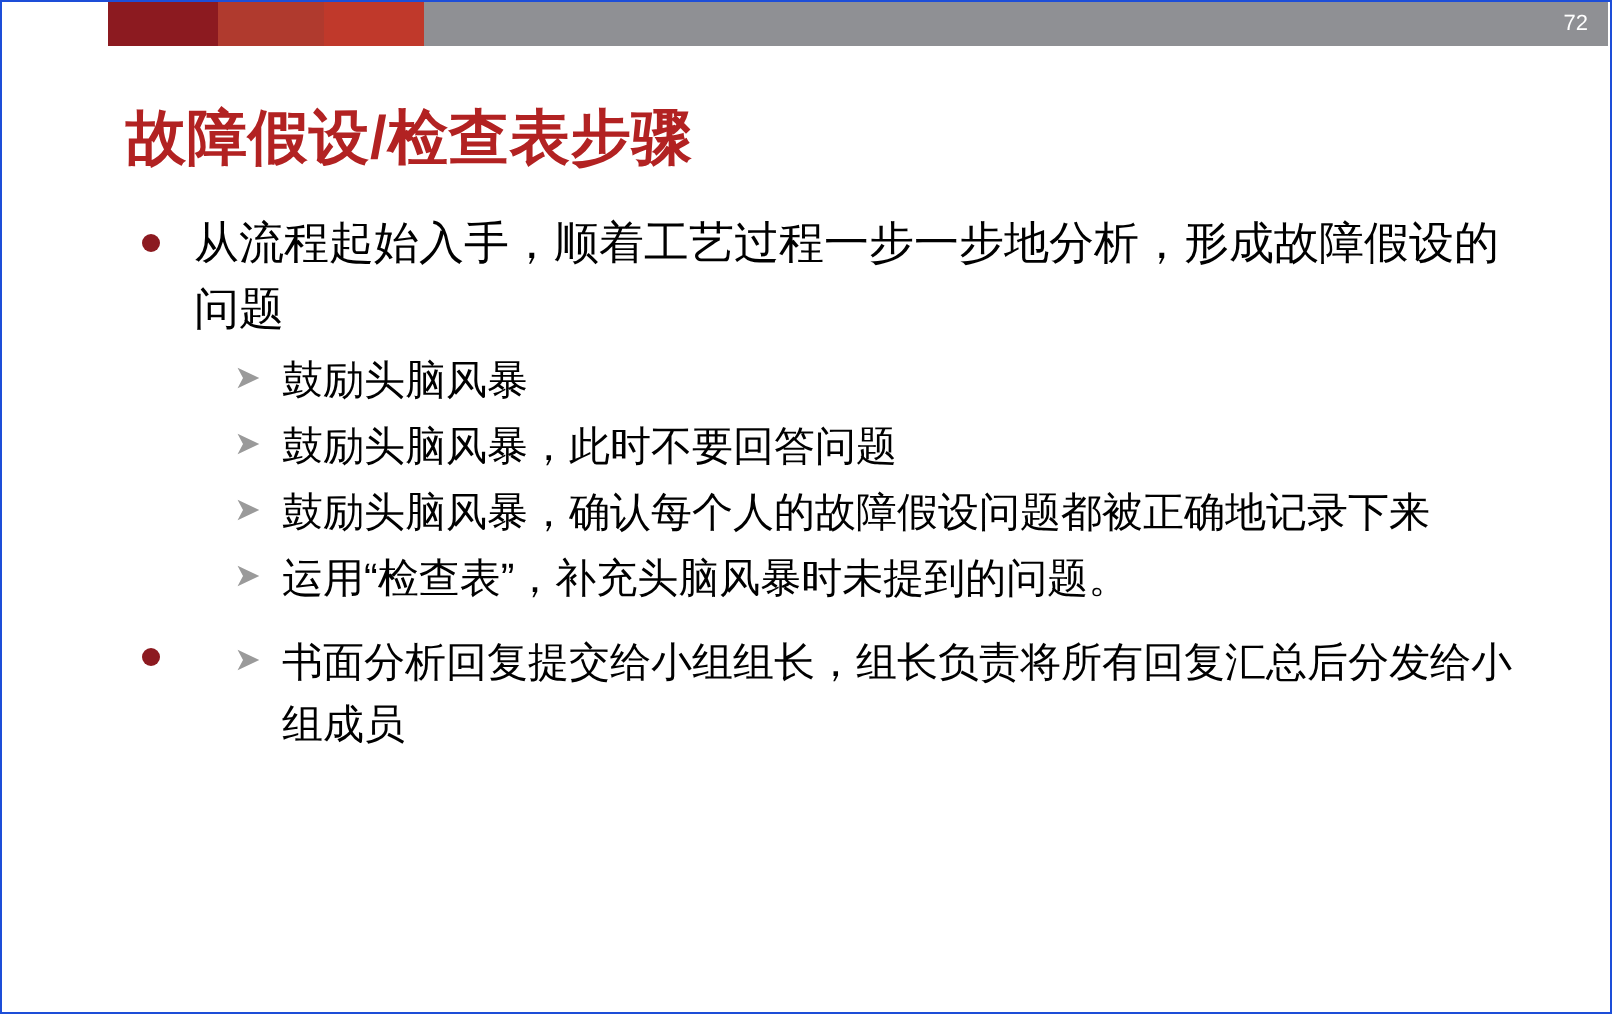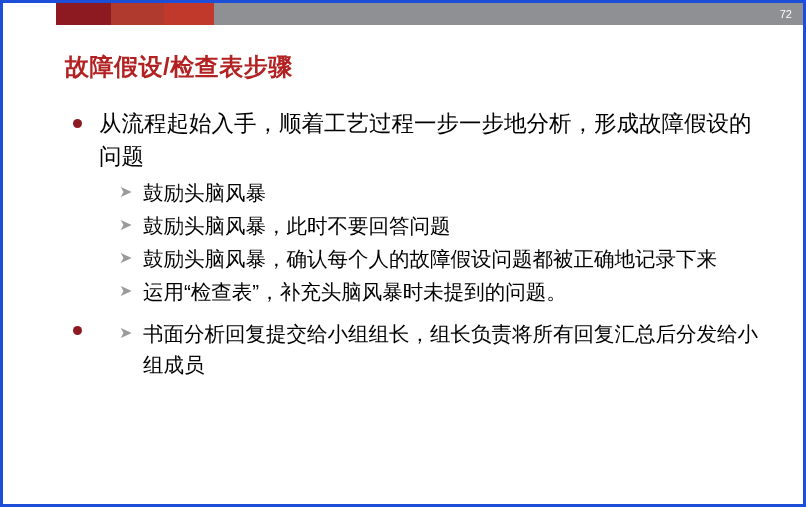--- a/index.html
+++ b/index.html
@@ -9,21 +9,21 @@
   body {
     background: #ffffff;
     font-family: "Liberation Sans", sans-serif;
   }
   .slide {
     position: relative;
     width: 806px;
     height: 507px;
     background: #ffffff;
     box-sizing: border-box;
-    border: 3px solid #1d4ed8;
+    border: 1px solid #1d4ed8;
     overflow: hidden;
   }
   
   .topbar {
     position: absolute;
     top: 0;
     left: 0;
     width: 806px;
     height: 22px;
     display: flex;
@@ -43,21 +43,21 @@
     color: #ffffff;
     font-size: 11px;
     font-family: "Liberation Sans", sans-serif;
     line-height: 16px;
   }
 
   .title {
     position: absolute;
     top: 48px;
     left: 62px;
-    font-size: 24px;
+    font-size: 30px;
     font-weight: bold;
     color: #b22222;
     font-family: "Liberation Sans", sans-serif;
     letter-spacing: 0.5px;
   }
 
   .content {
     position: absolute;
     top: 104px;
     left: 62px;

